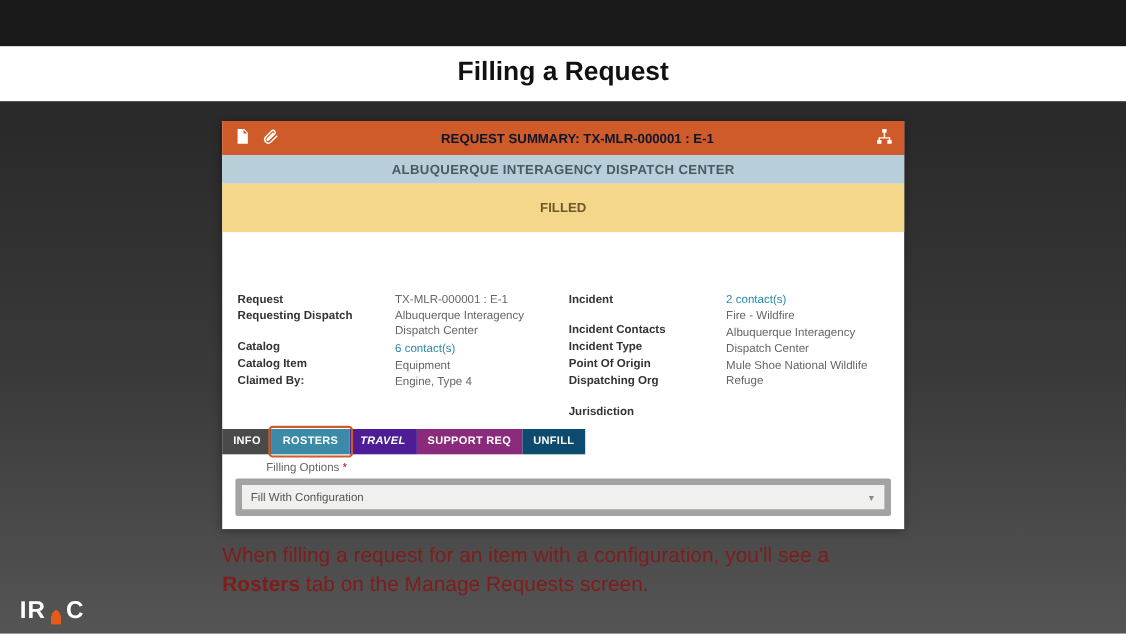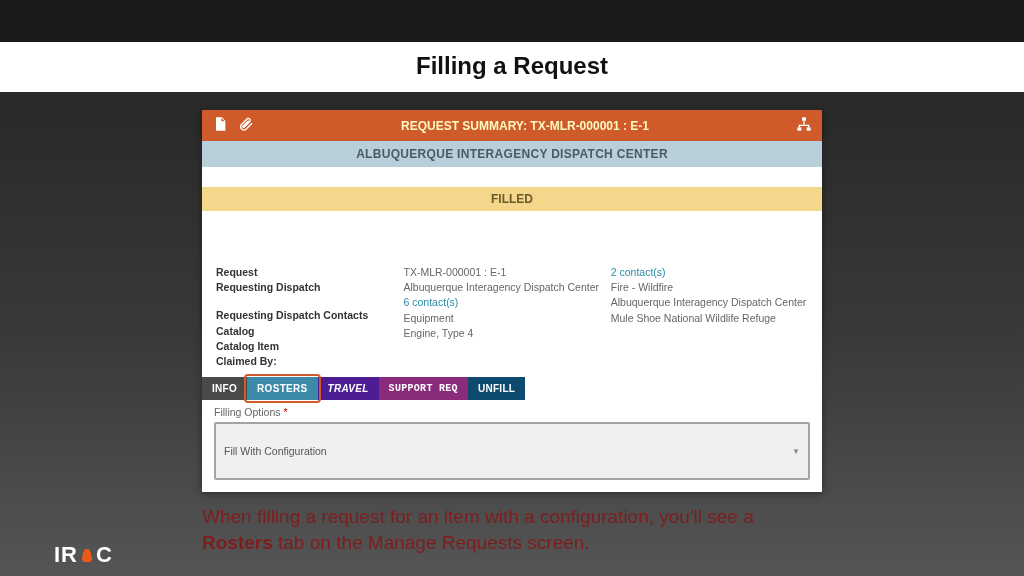--- a/index.html
+++ b/index.html
@@ -13,68 +13,68 @@
   .topbar { background: #1a1a1a; height: 42px; }
   .title-band {
     background: #fff; text-align: center; padding: 10px 12px 12px;
     font-size: 24px; font-weight: 700; color: #111;
   }
   .panel {
     width: 620px; margin: 18px auto 0; background: #fff;
     box-shadow: 0 2px 8px rgba(0,0,0,.4);
   }
   .hdr-orange {
-    background: #d05b2a; color: #fef9c3; display: flex; align-items: center;
+    background: #d05b2a; color: #0f172a; display: flex; align-items: center;
     justify-content: space-between; padding: 6px 10px; font-size: 12px; font-weight: 700;
   }
   .hdr-orange .left, .hdr-orange .right { display: flex; gap: 10px; align-items: center; }
   .hdr-orange svg { width: 16px; height: 16px; fill: #fff; }
   .hdr-blue {
     background: #b8cfd9; color: #4a5a63; text-align: center;
     font-size: 12px; font-weight: 600; padding: 6px 0; letter-spacing: .3px;
   }
   .hdr-yellow {
     background: #f5d78b; color: #6a5a2a; text-align: center;
-    font-size: 12px; font-weight: 600; padding: 5px 0; margin-top: 20px;
+    font-size: 12px; font-weight: 600; padding: 15px 0;
   }
   .details { display: flex; padding: 10px 14px 8px; gap: 10px; font-size: 10.5px; color: #444; margin-top: 44px; }
   .col { flex: 1; }
   .col.labels { font-weight: 700; color: #333; flex: 0.9; }
   .col.vals { color: #666; flex: 1; }
   .row { line-height: 1.35; margin-bottom: 1px; }
   .link { color: #2a8aa8; }
   .tabs { display: flex; }
   .tab {
     color: #fff; font-size: 10px; font-weight: 600; padding: 6px 10px;
     letter-spacing: .3px; cursor: pointer;
   }
   .tab.info { background: #4a4a4a; }
   .tab.rosters { background: #3a8aa8; position: relative; }
   .tab.rosters::before {
     content: ""; position: absolute; inset: -3px; border: 2px solid #d05b2a; border-radius: 4px;
   }
   .tab.travel { background: #4c1d95; font-style: italic; }
-  .tab.support { background: #8a2a7a; font-family: Liberation Mono, monospace; }
+  .tab.support { background: #8a2a7a; }
   .tab.unfill { background: #0c4a6e; }
   .opts { padding: 6px 12px 12px; font-size: 10.5px; }
-  .opts-label { color: #666; }
+  .opts-label { color: #666; margin-left: 28px; }
   .opts-label .ast { color: #c00; }
   .select {
-    margin-top: 4px; background: #f0f0ee; border: 2px solid #a3a3a3; border-radius: 2px;
-    padding: 21px 8px; font-size: 10.5px; color: #555; display: flex;
+    margin-top: 4px; background: #f0f0ee; border: 6px solid #a3a3a3; border-radius: 2px;
+    padding: 5px 8px; font-size: 10.5px; color: #555; display: flex;
     justify-content: space-between; align-items: center;
   }
   .select .caret { font-size: 8px; color: #888; }
   .caption {
     width: 620px; margin: 12px auto 0; color: #7f1d1d; font-size: 19px; line-height: 1.35;
   }
   .caption b { font-weight: 700; }
   .logo {
     position: absolute; left: 18px; bottom: 8px; color: #fff;
-    font-size: 22px; font-weight: 800; letter-spacing: 1px; display: flex; align-items: flex-start; margin-left: 36px;
+    font-size: 22px; font-weight: 800; letter-spacing: 1px; display: flex; align-items: flex-end;
   }
   .logo .flame {
     display: inline-block; width: 16px; height: 20px; position: relative; margin: 0 1px;
   }
   .logo .flame::before {
     content: ""; position: absolute; inset: 0;
     background: radial-gradient(ellipse at 50% 80%, #e85a1a 40%, transparent 42%);
     clip-path: polygon(50% 0%, 85% 35%, 95% 70%, 75% 100%, 25% 100%, 5% 70%, 15% 35%);
   }
 </style>
@@ -106,32 +106,41 @@
     </div>
   </div>
   <div class="hdr-blue">ALBUQUERQUE INTERAGENCY DISPATCH CENTER</div>
   <div class="hdr-yellow">FILLED</div>
 
   <div class="details">
     <div class="col labels">
       <div class="row">Request</div>
       <div class="row">Requesting Dispatch</div>
       <div class="row" style="height:12px"></div>
-      <div class="row">Requesting Dispatch Contacts</div>
       <div class="row">Catalog</div>
       <div class="row">Catalog Item</div>
       <div class="row">Claimed By:</div>
     </div>
     <div class="col vals">
       <div class="row">TX-MLR-000001 : E-1</div>
       <div class="row">Albuquerque Interagency Dispatch Center</div>
       <div class="row link">6 contact(s)</div>
       <div class="row">Equipment</div>
       <div class="row">Engine, Type 4</div>
       <div class="row"></div>
+    </div>
+    <div class="col labels">
+      <div class="row">Incident</div>
+      <div class="row" style="height:12px"></div>
+      <div class="row">Incident Contacts</div>
+      <div class="row">Incident Type</div>
+      <div class="row">Point Of Origin</div>
+      <div class="row">Dispatching Org</div>
+      <div class="row" style="height:12px"></div>
+      <div class="row">Jurisdiction</div>
     </div>
     <div class="col vals">
       <div class="row link">2 contact(s)</div>
       <div class="row">Fire - Wildfire</div>
       <div class="row"></div>
       <div class="row">Albuquerque Interagency Dispatch Center</div>
       <div class="row">Mule Shoe National Wildlife Refuge</div>
     </div>
   </div>
 

